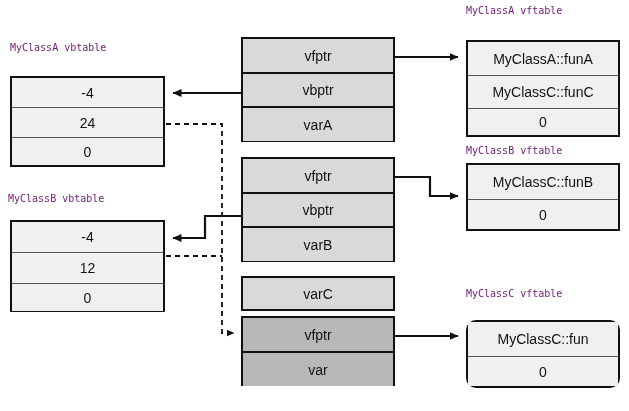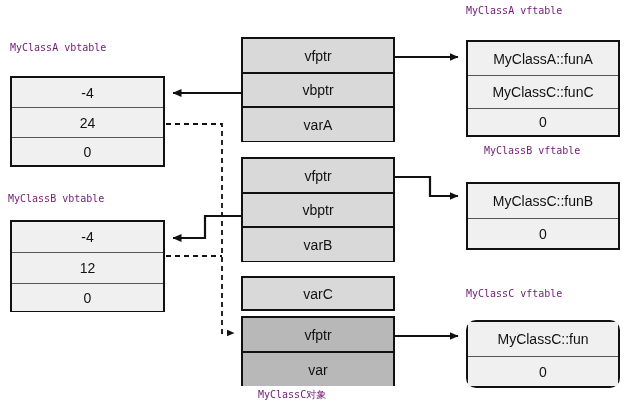--- a/index.html
+++ b/index.html
@@ -92,33 +92,32 @@
 
   <div class="boxgroup" style="left:241px; top:276px; width:154px; height:35px;">
     <div class="cell mid" style="height:100%;">varC</div>
   </div>
 
   <div class="boxgroup" style="left:241px; top:316px; width:154px; height:70px;">
     <div class="cell dark" style="height:35px;">vfptr</div>
     <div class="cell dark" style="height:33px;">var</div>
   </div>
 
-  <div class="caption" style="left:258px; top:388px;">MyClassC对象</div>
 
   <div class="caption" style="left:466px; top:5px;">MyClassA vftable</div>
 
   <div class="boxgroup" style="left:466px; top:40px; width:154px; height:97px;">
     <div class="cell" style="height:34px;">MyClassA::funA</div>
     <div class="cell" style="height:33px;">MyClassC::funC</div>
     <div class="cell" style="height:26px;">0</div>
   </div>
 
-  <div class="caption" style="left:484px; top:145px;">MyClassB vftable</div>
+  <div class="caption" style="left:466px; top:145px;">MyClassB vftable</div>
 
-  <div class="boxgroup" style="left:466px; top:182px; width:154px; height:68px;">
+  <div class="boxgroup" style="left:466px; top:163px; width:154px; height:68px;">
     <div class="cell" style="height:35px;">MyClassC::funB</div>
     <div class="cell" style="height:29px;">0</div>
   </div>
 
   <div class="caption" style="left:466px; top:288px;">MyClassC vftable</div>
 
   <div class="boxgroup" style="left:466px; top:320px; width:154px; height:68px;border-radius:10px;">
     <div class="cell" style="height:35px;">MyClassC::fun</div>
     <div class="cell" style="height:29px;">0</div>
   </div>

